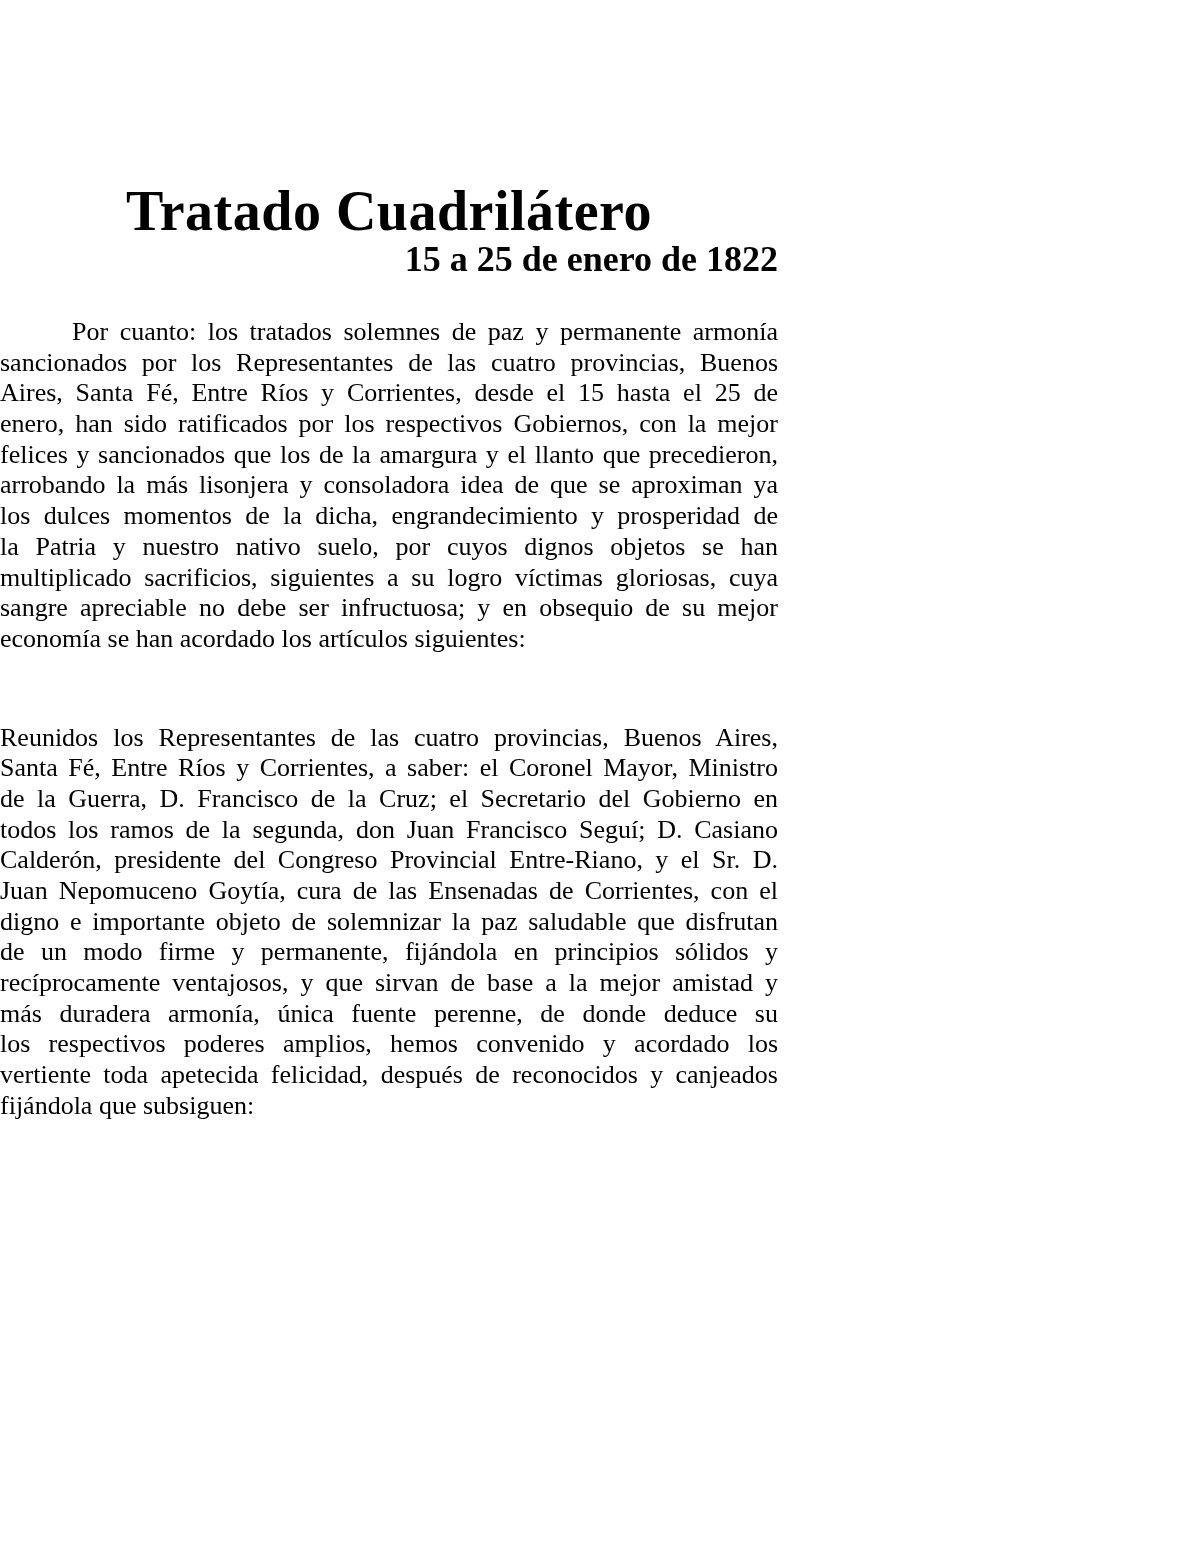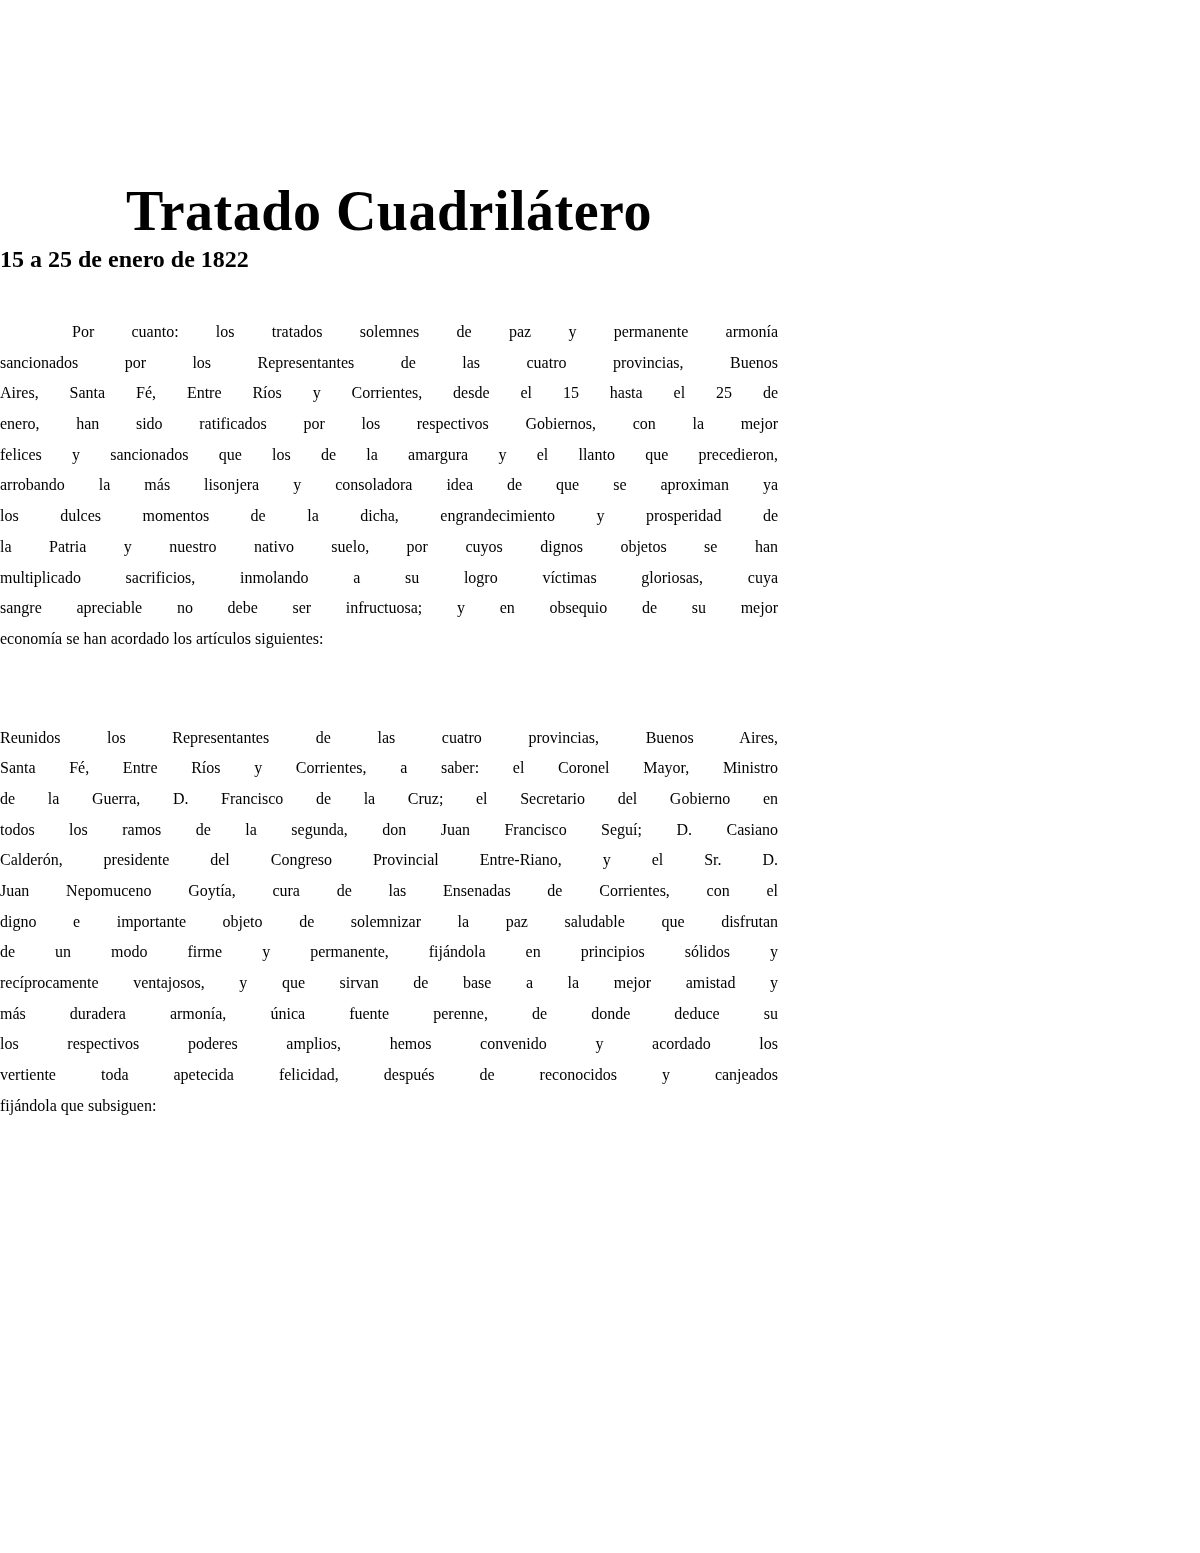--- a/index.html
+++ b/index.html
@@ -30,27 +30,27 @@
   }
   .subtitle {
     margin-top: 27px;
     font-size: 48px;
     line-height: 54px;
     font-weight: bold;
     text-align: center;
   }
   .dateline {
     margin-top: 2px;
-    font-size: 24px;
+    font-size: 36px;
     line-height: 36px;
     font-weight: bold;
-    text-align: left;
+    text-align: right;
   }
   .para {
-    font-size: 16px;
+    font-size: 26px;
     line-height: 30.7px;
     text-align: justify;
   }
   .para-1 { margin-top: 40px; }
   .para-2 { margin-top: 68px; }
   .para .pline {
     height: 30.7px;
     text-align: justify;
     text-align-last: justify;
     overflow: visible;
@@ -75,21 +75,21 @@
 
     <div class="para para-1 indented">
         <div class="pline first">Por cuanto: los tratados solemnes de paz y permanente armonía</div>
         <div class="pline">sancionados por los Representantes de las cuatro provincias, Buenos</div>
         <div class="pline">Aires, Santa Fé, Entre Ríos y Corrientes, desde el 15 hasta el 25 de</div>
         <div class="pline">enero, han sido ratificados por los respectivos Gobiernos, con la mejor</div>
         <div class="pline">felices y sancionados que los de la amargura y el llanto que precedieron,</div>
         <div class="pline">arrobando la más lisonjera y consoladora idea de que se aproximan ya</div>
         <div class="pline">los dulces momentos de la dicha, engrandecimiento y prosperidad de</div>
         <div class="pline">la Patria y nuestro nativo suelo, por cuyos dignos objetos se han</div>
-        <div class="pline">multiplicado sacrificios, inmolando a su logro víctimas gloriosas, cuya</div>
+        <div class="pline">multiplicado sacrificios, siguientes a su logro víctimas gloriosas, cuya</div>
         <div class="pline">sangre apreciable no debe ser infructuosa; y en obsequio de su mejor</div>
         <div class="pline last">economía se han acordado los artículos siguientes:</div>
       </div>
 
     <div class="para para-2">
         <div class="pline first">Reunidos los Representantes de las cuatro provincias, Buenos Aires,</div>
         <div class="pline">Santa Fé, Entre Ríos y Corrientes, a saber: el Coronel Mayor, Ministro</div>
         <div class="pline">de la Guerra, D. Francisco de la Cruz; el Secretario del Gobierno en</div>
         <div class="pline">todos los ramos de la segunda, don Juan Francisco Seguí; D. Casiano</div>
         <div class="pline">Calderón, presidente del Congreso Provincial Entre-Riano, y el Sr. D.</div>

